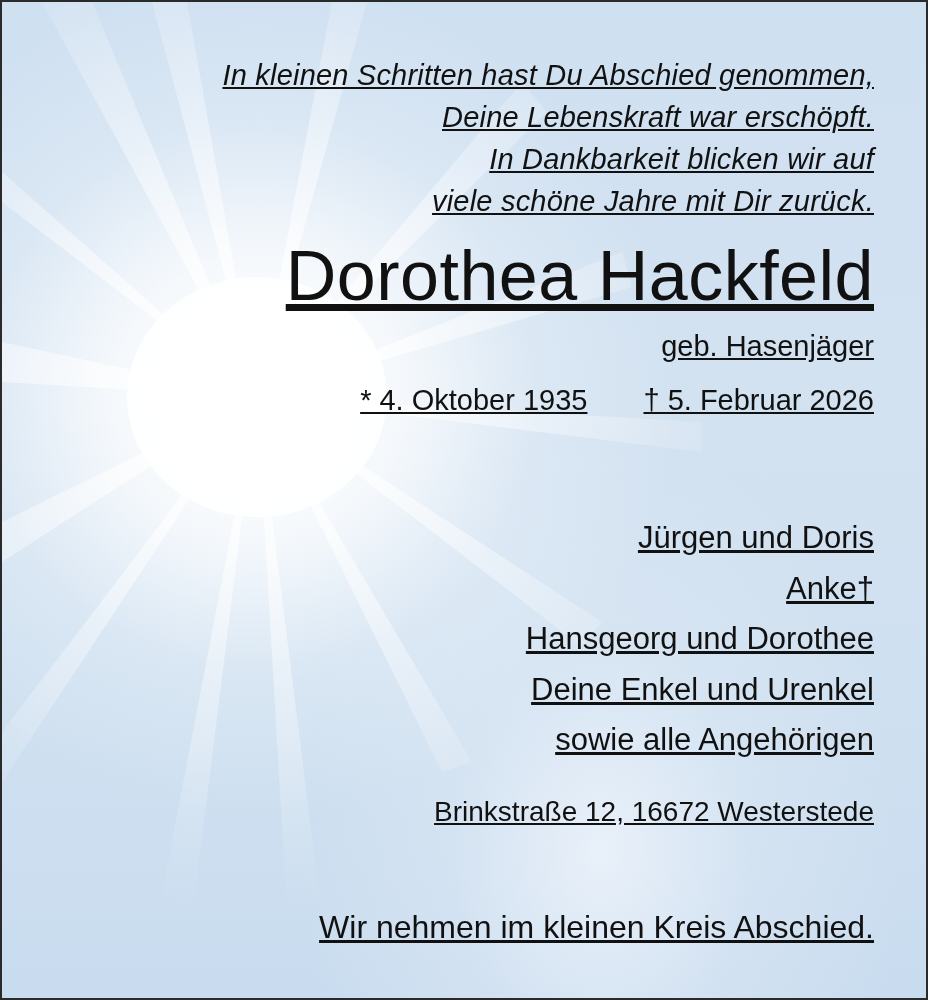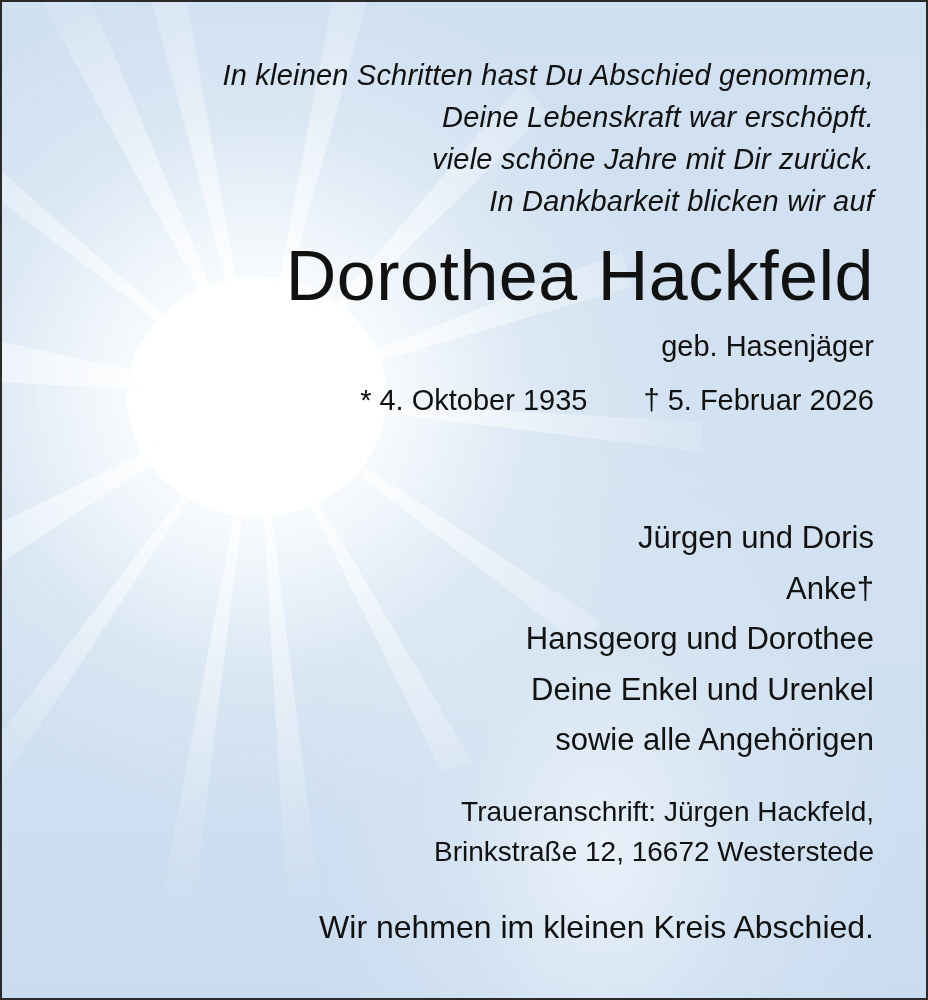--- a/index.html
+++ b/index.html
@@ -28,20 +28,21 @@
       position: absolute;
       left: 0; top: 0;
       width: 924px; height: 996px;
       pointer-events: none;
     }
     .text-block {
       position: absolute;
       right: 52px;
       text-align: right;
       white-space: nowrap;
+      text-decoration: underline;
     }
     .poem {
       top: 52px;
       font-style: italic;
       font-size: 29px;
       line-height: 42px;
       letter-spacing: 0.2px;
     }
     .poem div { display: block; }
     .name {
@@ -112,41 +113,40 @@
       <polygon points="255,395 0,560 0,520"></polygon>
       <polygon points="255,395 0,380 0,340"></polygon>
       <polygon points="255,395 0,200 0,170"></polygon>
     </g>
     <ellipse cx="255" cy="395" rx="130" ry="120" fill="#ffffff" opacity="0.85"></ellipse>
   </svg>
 
   <div class="text-block poem">
     <div>In kleinen Schritten hast Du Abschied genommen,</div>
     <div>Deine Lebenskraft war erschöpft.</div>
+    <div>In Dankbarkeit blicken wir auf</div>
     <div>viele schöne Jahre mit Dir zurück.</div>
-    <div>In Dankbarkeit blicken wir auf</div>
   </div>
 
   <div class="text-block maiden">geb. Hasenjäger</div>
 
   <div class="text-block name">Dorothea Hackfeld</div>
 
   <div class="text-block dates">
     <span class="birth">* 4. Oktober 1935</span><span class="death">† 5. Februar 2026</span>
   </div>
 
 
   <div class="text-block mourners">
     <div>Jürgen und Doris</div>
     <div>Anke†</div>
     <div>Hansgeorg und Dorothee</div>
     <div>Deine Enkel und Urenkel</div>
     <div>sowie alle Angehörigen</div>
   </div>
 
   <div class="text-block address">
-    <div>Traueranschrift: Jürgen Hackfeld,</div>
     <div>Brinkstraße 12, 16672 Westerstede</div>
   </div>
 
   <div class="text-block closing">Wir nehmen im kleinen Kreis Abschied.</div>
 
 </div>
 
 </body></html>

